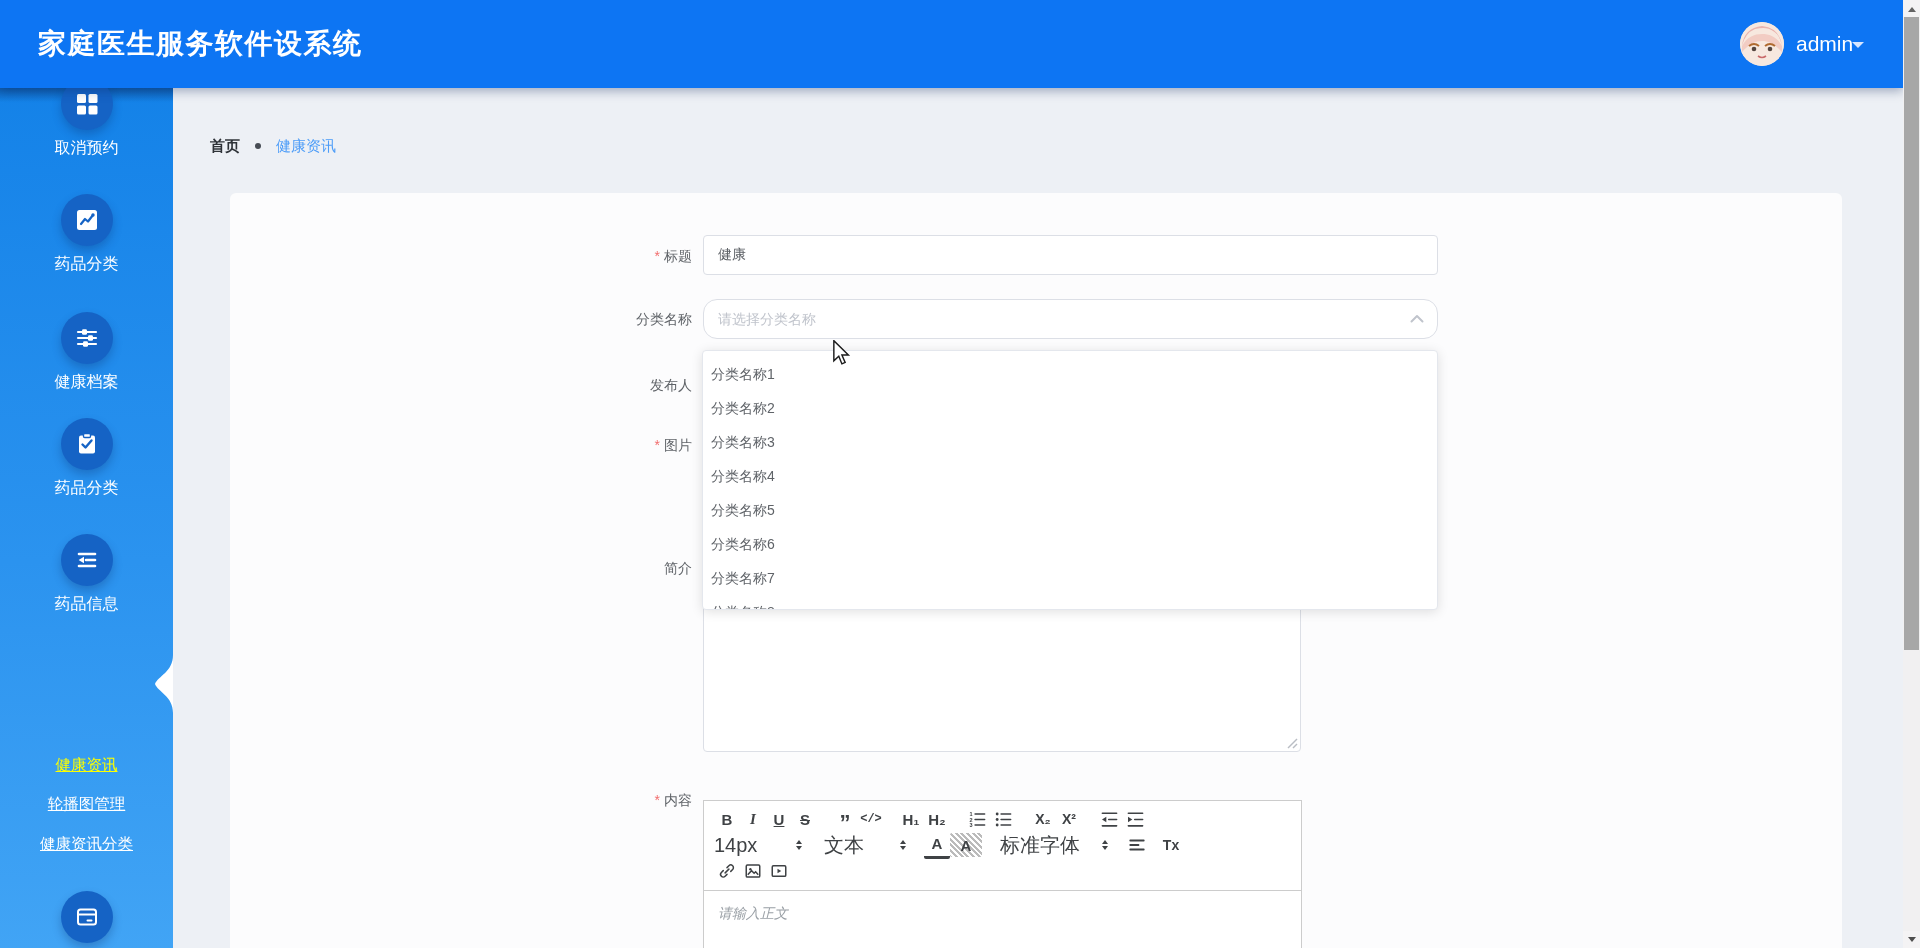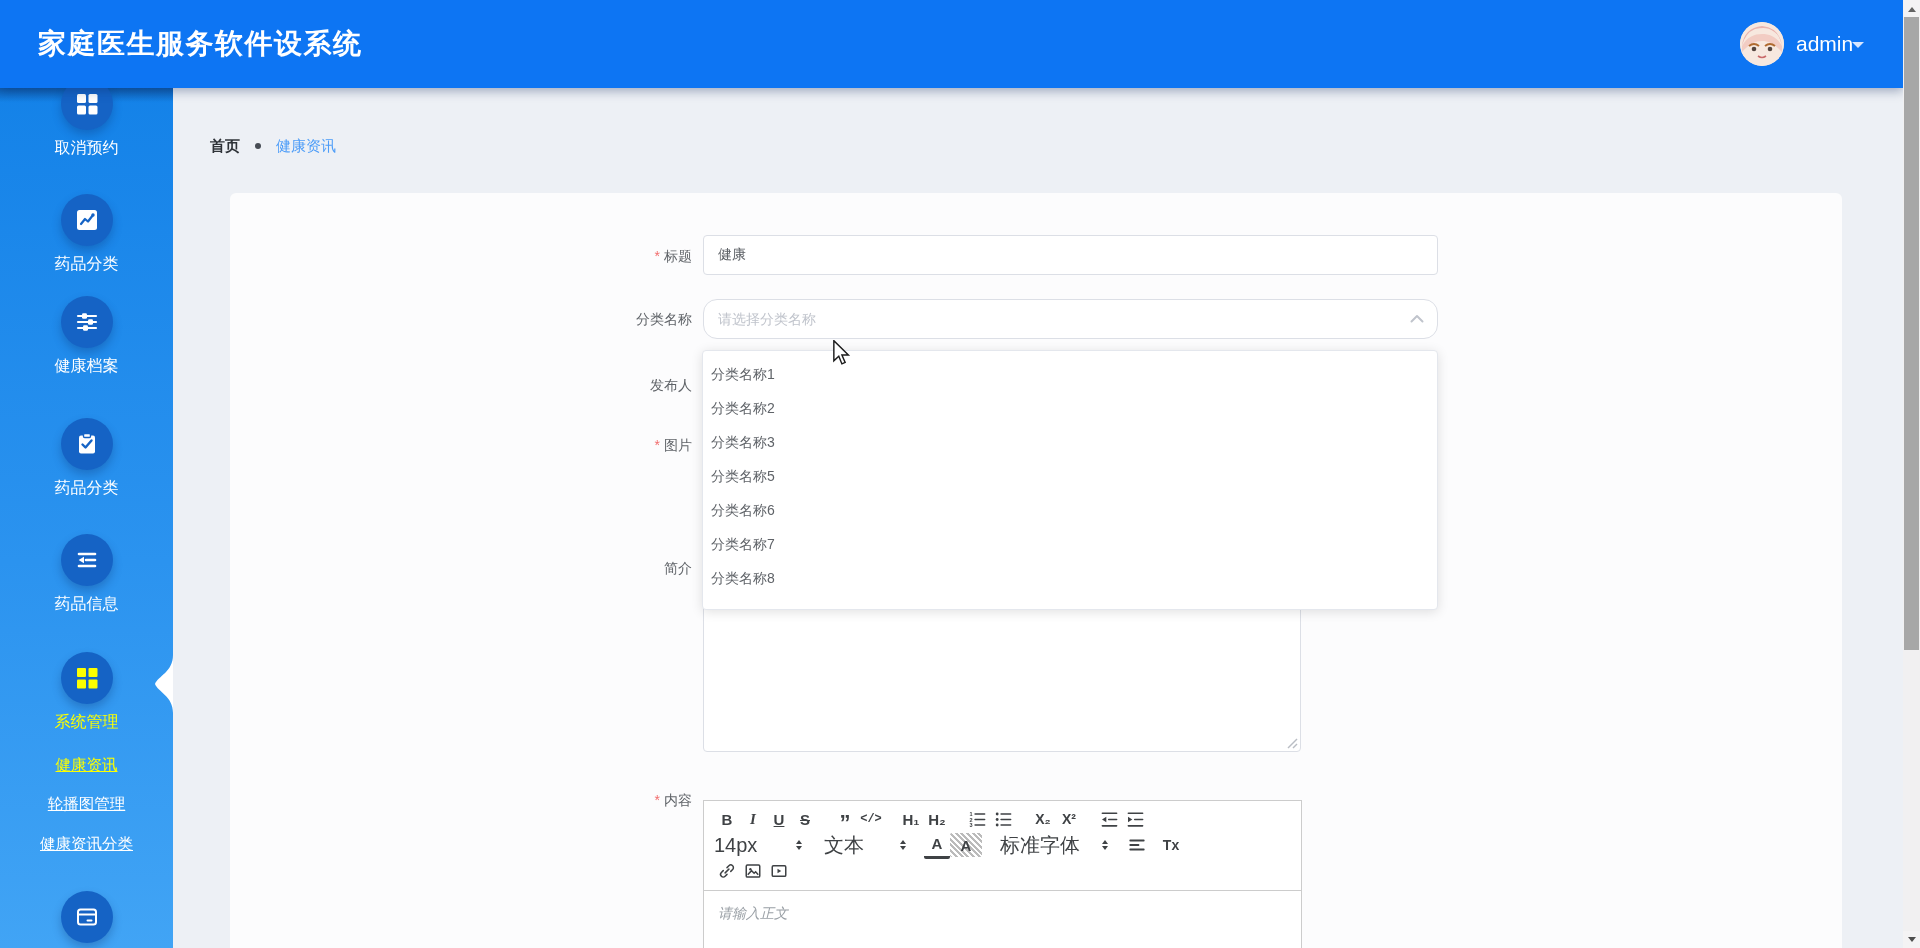--- a/index.html
+++ b/index.html
@@ -139,21 +139,21 @@
       <div class="s-circle">
         <svg width="26" height="26" viewBox="0 0 26 26">
           <rect x="3" y="3" width="20" height="20" rx="2.5" fill="#fff"></rect>
           <polyline points="7,17 11,12 14,14.5 19,8" fill="none" stroke="#1563c5" stroke-width="2.2" stroke-linecap="round" stroke-linejoin="round"></polyline>
           <circle cx="19" cy="8" r="1.7" fill="#1563c5"></circle>
         </svg>
       </div>
       <div class="s-label">药品分类</div>
     </div>
 
-    <div class="s-item" style="top:208px">
+    <div class="s-item" style="top:224px">
       <div class="s-circle">
         <svg width="26" height="26" viewBox="0 0 26 26">
           <g stroke="#fff" stroke-width="2.2" stroke-linecap="round">
             <line x1="4" y1="7" x2="22" y2="7"></line>
               <line x1="4" y1="13" x2="22" y2="13"></line>
               <line x1="4" y1="19" x2="22" y2="19"></line>
           </g>
           <g fill="#fff">
             <rect x="8" y="4.2" width="5" height="5.6" rx="1.4"></rect>
               <rect x="14" y="10.2" width="5" height="5.6" rx="1.4"></rect>
@@ -182,33 +182,20 @@
             <line x1="5" y1="7" x2="21" y2="7"></line>
               <line x1="12" y1="13" x2="21" y2="13"></line>
               <line x1="5" y1="19" x2="21" y2="19"></line>
           </g>
           <polygon points="10,9.8 10,16.2 4.6,13" fill="#fff"></polygon>
         </svg>
       </div>
       <div class="s-label">药品信息</div>
     </div>
 
-    <div class="s-item" style="top:564px">
-      <div class="s-circle">
-        <svg width="26" height="26" viewBox="0 0 26 26">
-            <g fill="#fcff00">
-          <rect x="3" y="3" width="9" height="9" rx="1"></rect>
-              <rect x="14.5" y="3" width="9" height="9" rx="1"></rect>
-          <rect x="3" y="14.5" width="9" height="9" rx="1"></rect>
-              <rect x="14.5" y="14.5" width="9" height="9" rx="1"></rect>
-        </g>
-          </svg>
-      </div>
-      <div class="s-label on">系统管理</div>
-    </div>
 
     <div class="s-sub on" style="top:667px">健康资讯</div>
     <div class="s-sub" style="top:706px">轮播图管理</div>
     <div class="s-sub" style="top:746px">健康资讯分类</div>
 
     <div class="s-item" style="top:803px">
       <div class="s-circle">
         <svg width="26" height="26" viewBox="0 0 26 26" fill="none" stroke="#fff" stroke-width="2" stroke-linecap="round">
           <rect x="4" y="5.5" width="18" height="15" rx="2.5"></rect>
           <line x1="4" y1="10.5" x2="22" y2="10.5"></line>
@@ -263,20 +250,21 @@
     <g stroke="#b9bdc4" stroke-width="1.4">
         <line x1="3" y1="12" x2="12" y2="3"></line>
         <line x1="8" y1="12" x2="12" y2="8"></line>
       </g>
   </svg>
 
   <div class="dd">
     <div class="dd-item">分类名称1</div>
     <div class="dd-item">分类名称2</div>
     <div class="dd-item">分类名称3</div>
+    <div class="dd-item">分类名称4</div>
     <div class="dd-item">分类名称5</div>
     <div class="dd-item">分类名称6</div>
     <div class="dd-item">分类名称7</div>
     <div class="dd-item">分类名称8</div>
   </div>
 
   <div class="f-label" style="top:790px">
     <span class="req">*</span><span>内容</span>
   </div>
 

